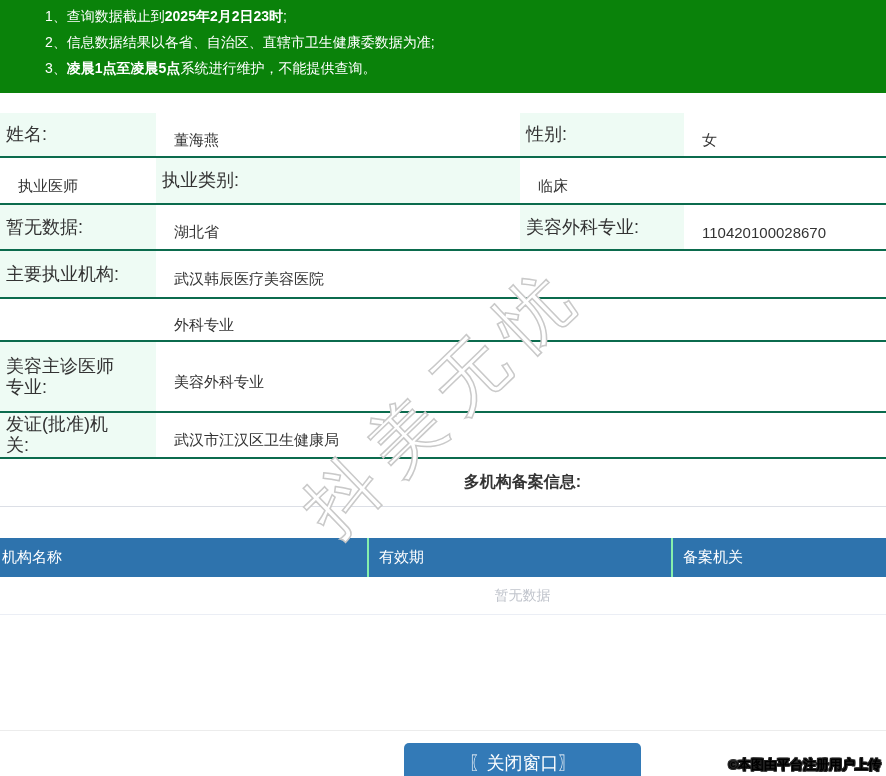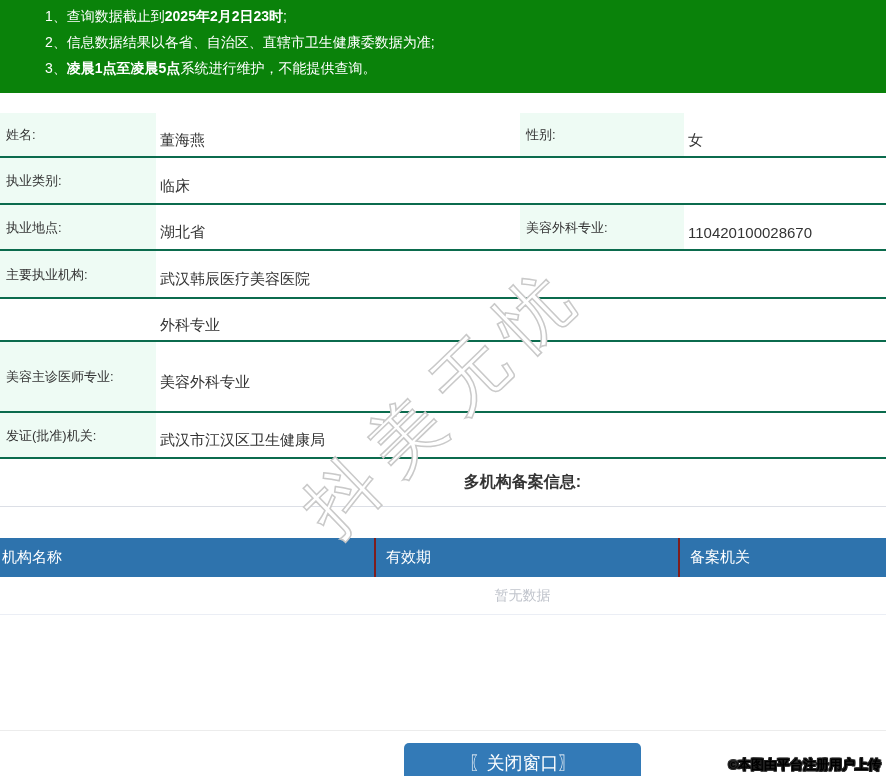--- a/index.html
+++ b/index.html
@@ -30,24 +30,24 @@
     grid-template-columns: 156px 364px 164px 1fr;
     border-bottom: 2px solid #0b6b4d;
     align-items: center;
   }
   .irow .lbl {
     background: #eefbf4;
     align-self: stretch;
     display: flex;
     align-items: center;
     padding: 0 32px 0 6px;
-    font-size: 13px;
+    font-size: 18px;
     line-height: 21px;
   }
-  .irow .val { padding-left: 4px; font-size: 15px; margin-top: 11px; }
+  .irow .val { padding-left: 18px; font-size: 15px; margin-top: 11px; }
   .irow .val.wide { grid-column: 2 / 5; }
   .h45{min-height:45px} .h47{min-height:47px} .h46{min-height:46px}
   .h48{min-height:48px} .h43{min-height:43px} .h71{min-height:71px}
 
   
   .section-title {
     width: 1045px; height: 48px;
     display: flex; align-items: center; justify-content: center;
     font-size: 16px; font-weight: bold;
     border-bottom: 1px solid #dcdfe6;
@@ -56,21 +56,21 @@
     margin-top: 31px;
     width: 1045px; height: 39px;
     display: grid;
     grid-template-columns: 367px 304px 1fr;
     background: #2e73ad;
     align-items: stretch;
     color: #fff; font-size: 15px;
   }
   .filing-header .th { display: flex; align-items: center; padding-left: 10px; text-align: right; }
   .filing-header .th:first-child { padding-left: 2px; }
-  .filing-header .th + .th { border-left: 2px solid #7f1d1d; margin-left: 7px; }
+  .filing-header .th + .th { border-left: 2px solid #86efac; }
   .empty-row {
     width: 1045px; height: 38px;
     display: flex; align-items: center; justify-content: center;
     color: #c0c4cc; font-size: 14px;
     border-bottom: 1px solid #ebeef5;
   }
 
   
   .footer-sep { margin-top: 115px; width: 1045px; border-top: 1px solid #ececec; }
   .close-btn {
@@ -121,25 +121,26 @@
   </div>
 
   <div class="info-table">
     <div class="irow h45">
       <div class="lbl">姓名:</div>
       <div class="val">董海燕</div>
       <div class="lbl">性别:</div>
       <div class="val">女</div>
     </div>
     <div class="irow h47">
+      <div class="val">执业医师</div>
       <div class="lbl">执业类别:</div>
       <div class="val">临床</div>
     </div>
     <div class="irow h46">
-      <div class="lbl">执业地点:</div>
+      <div class="lbl">暂无数据:</div>
       <div class="val">湖北省</div>
       <div class="lbl">美容外科专业:</div>
       <div class="val">110420100028670</div>
     </div>
     <div class="irow h48">
       <div class="lbl">主要执业机构:</div>
       <div class="val wide">武汉韩辰医疗美容医院</div>
     </div>
     <div class="irow h43">
       <div class="val wide">外科专业</div>

